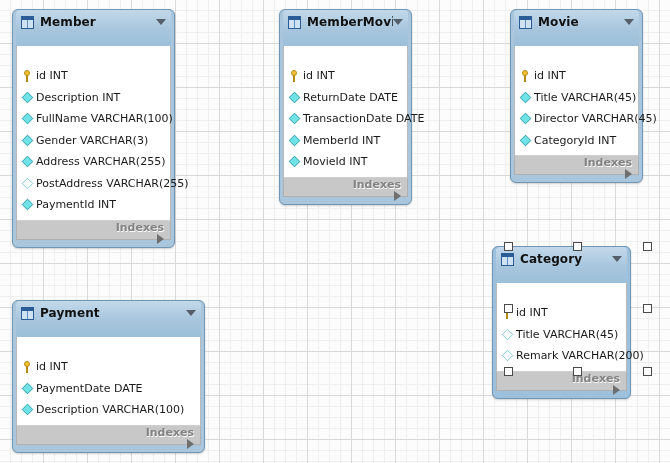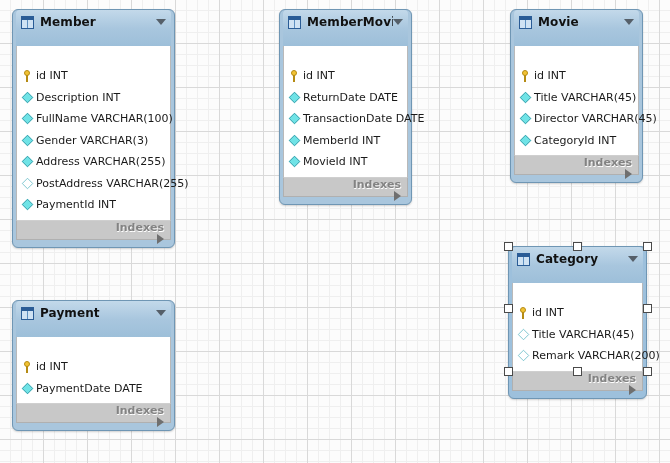--- a/index.html
+++ b/index.html
@@ -291,42 +291,46 @@
         <div class="col-row">
           <span class="ic-diamond"></span>
           <span class="col-text">CategoryId INT</span>
         </div>
       </div>
       <div class="tbl-footer">
         <span class="footer-label">Indexes</span>
         <span class="footer-caret"></span>
       </div>
     </div>
-    <div class="table-fig" style="left: 12px; top: 300px; width: 163px;">
+    <div class="table-fig" style="left: 12px; top: 300px; width: 193px;">
       <div class="tbl-header">
         <span class="tbl-icon"></span>
         <span class="tbl-title">Payment</span>
         <span class="tbl-caret"></span>
       </div>
       <div class="tbl-body">
         <div class="col-row">
           <span class="ic-key"></span>
           <span class="col-text">id INT</span>
         </div>
         <div class="col-row">
           <span class="ic-diamond"></span>
           <span class="col-text">PaymentDate DATE</span>
         </div>
-      </div>
-      <div class="tbl-footer">
-        <span class="footer-label">Indexes</span>
-        <span class="footer-caret"></span>
-      </div>
-    </div>
-    <div class="table-fig selected" style="left: 508px; top: 246px; width: 139px;">
+        <div class="col-row">
+          <span class="ic-diamond"></span>
+          <span class="col-text">Description VARCHAR(100)</span>
+        </div>
+      </div>
+      <div class="tbl-footer">
+        <span class="footer-label">Indexes</span>
+        <span class="footer-caret"></span>
+      </div>
+    </div>
+    <div class="table-fig selected" style="left: 492px; top: 246px; width: 139px;">
       <div class="tbl-header">
         <span class="tbl-icon"></span>
         <span class="tbl-title">Category</span>
         <span class="tbl-caret"></span>
       </div>
       <div class="tbl-body">
         <div class="col-row">
           <span class="ic-key"></span>
           <span class="col-text">id INT</span>
         </div>

